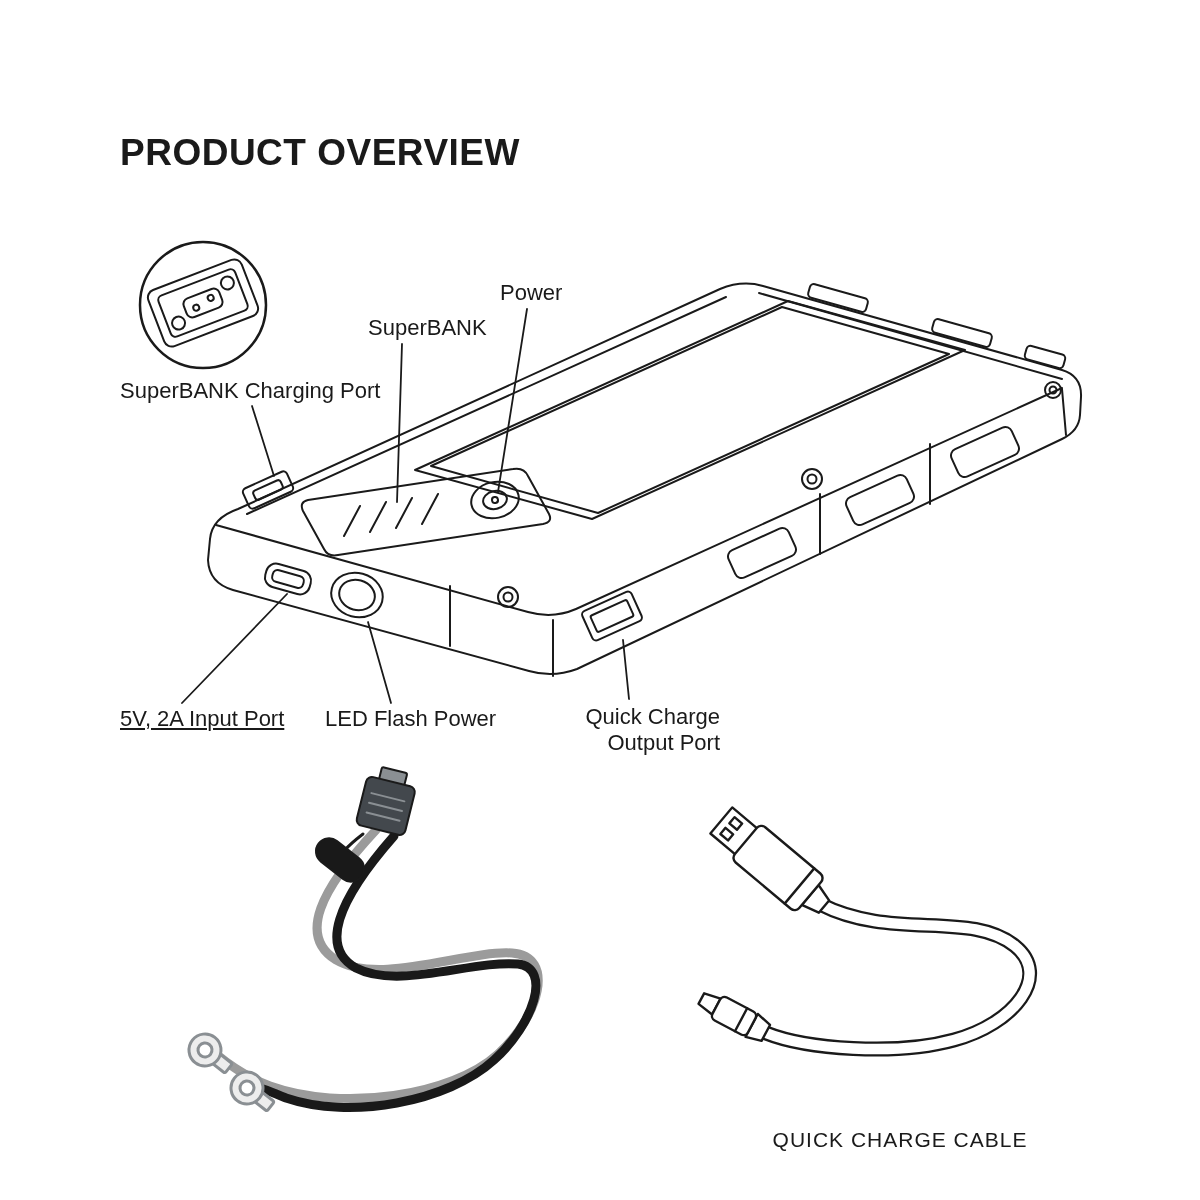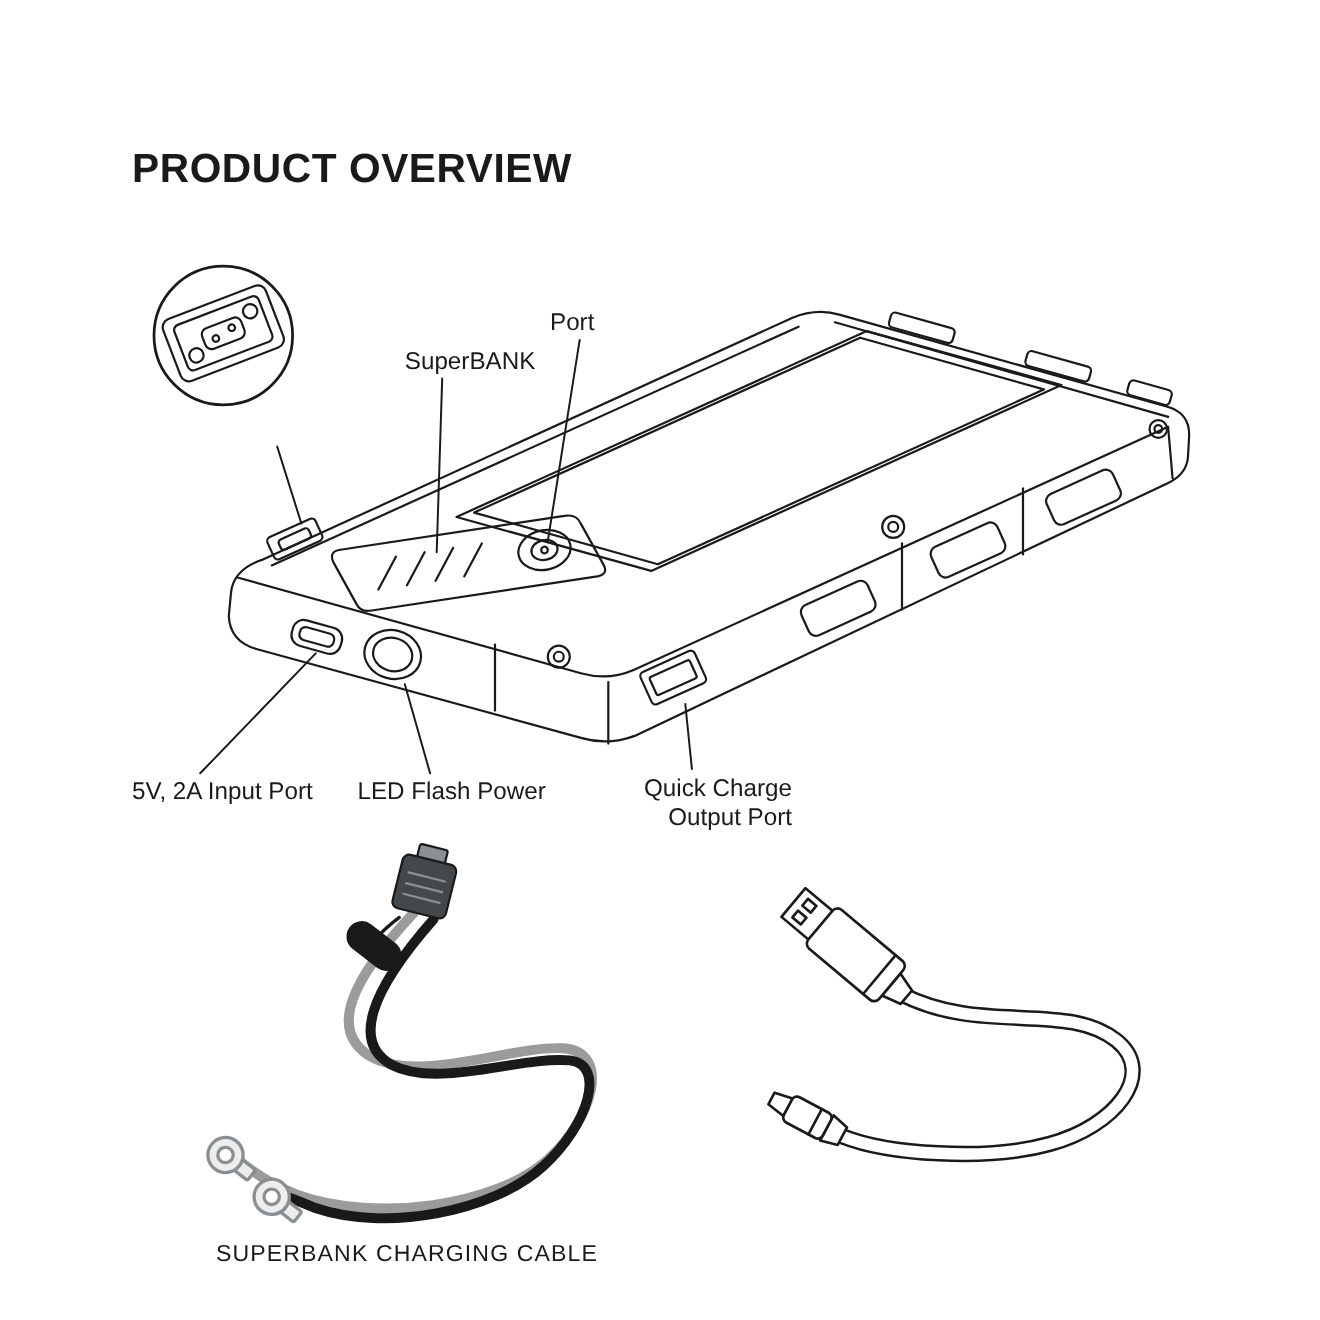--- a/index.html
+++ b/index.html
@@ -168,30 +168,31 @@
           <path d="M 20,-13 L 36,-9 L 36,9 L 20,13 Z" fill="#ffffff"></path>
           <rect x="-20" y="-13" width="40" height="26" rx="5" fill="#ffffff"></rect>
           <line x1="8" y1="-13" x2="8" y2="13"></line>
         </g>
       </g>
     </g>
   </svg>
 
   <div class="title">PRODUCT OVERVIEW</div>
 
+  <div class="label" style="left:120px;top:330px;">SuperBANK Charging Port</div>
 
   <div class="label" style="left:368px;top:267px;">SuperBANK</div>
 
-  <div class="label" style="left:500px;top:232px;">Port</div>
+  <div class="label" style="left:500px;top:232px;">Power</div>
 
-  <div class="label" style="left:120px;top:658px;">5V, 2A Input Port</div>
+  <div class="label" style="left:120px;top:658px;text-decoration:underline;">5V, 2A Input Port</div>
 
   <div class="label" style="left:325px;top:658px;">LED Flash Power</div>
 
   <div class="label center" style="left:545px;top:656px;width:175px;">
     <div>Quick Charge</div>
     <div>Output Port</div>
   </div>
 
-  <div class="caption" style="left:140px;top:1080px;width:460px;">SUPERBANK CHARGING CABLE</div>
 
+  <div class="caption" style="left:700px;top:1080px;width:400px;">QUICK CHARGE CABLE</div>
 
 </div>
 
 </body></html>

